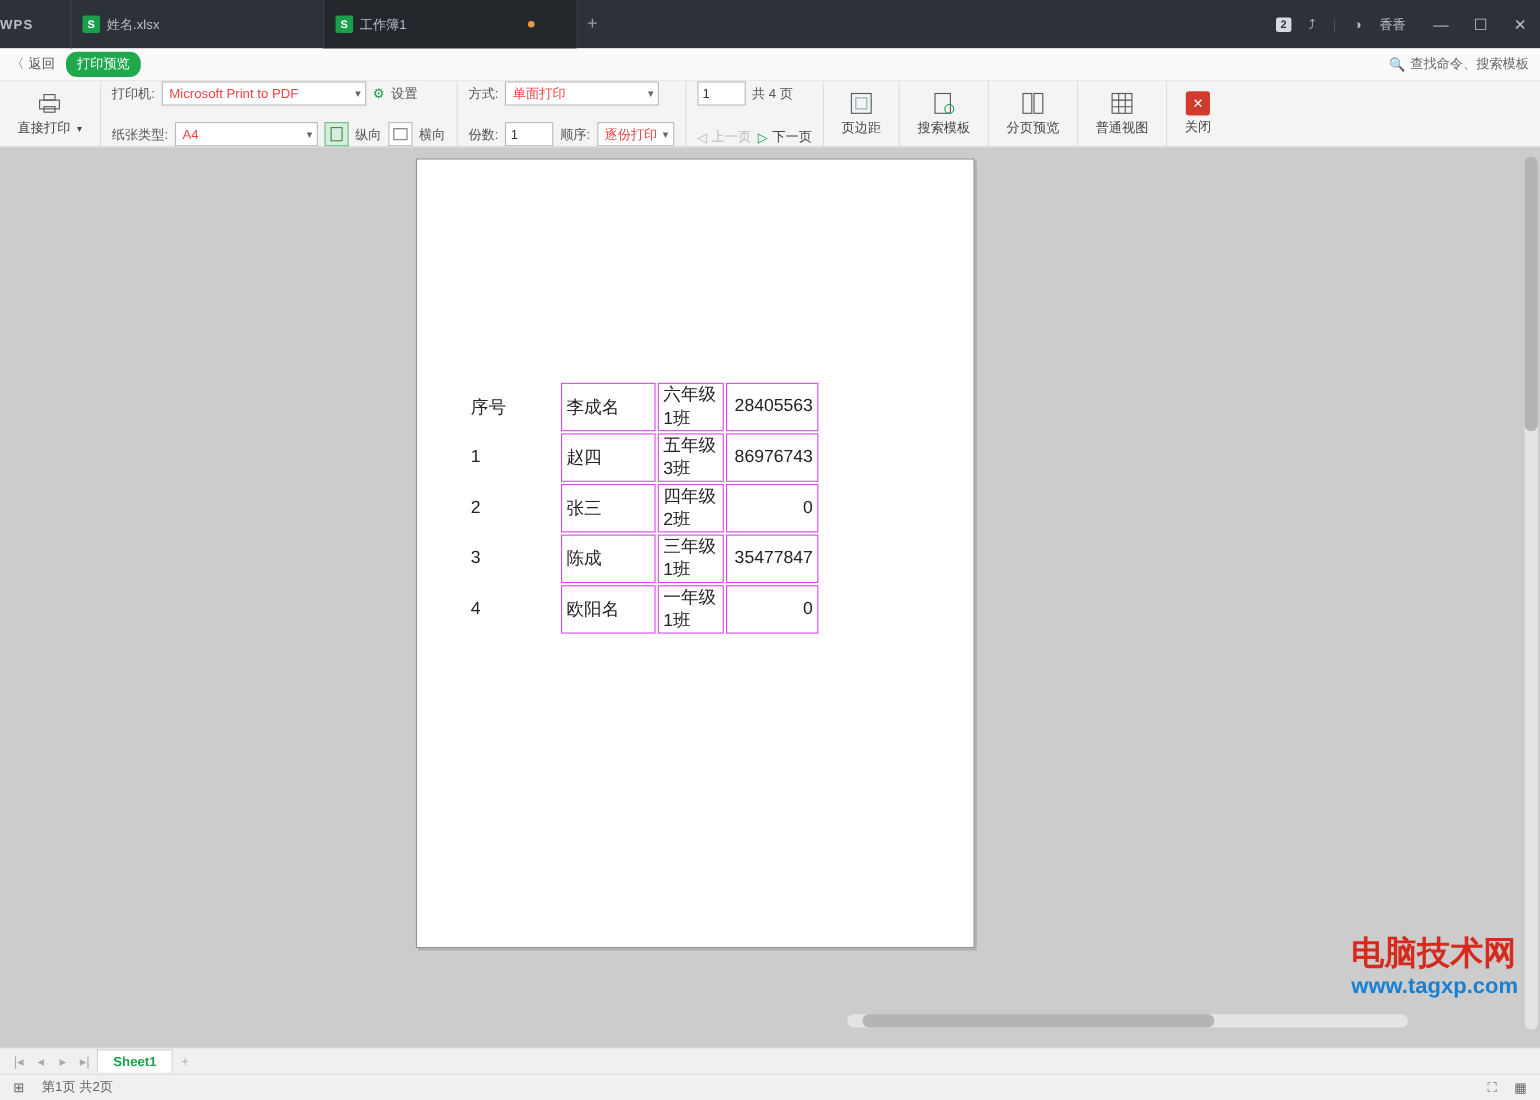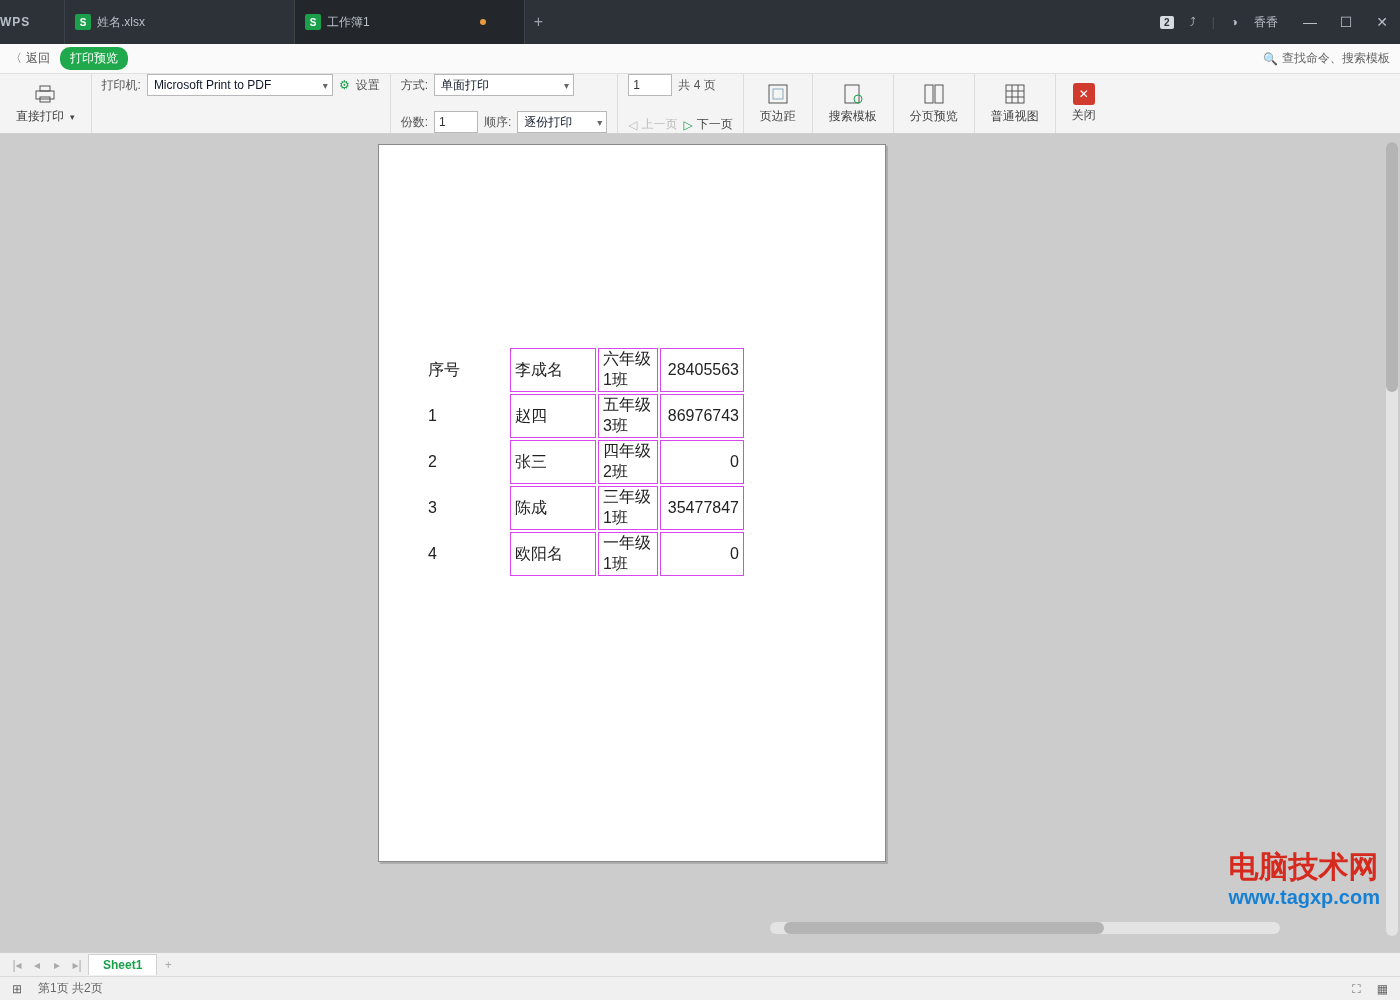--- a/index.html
+++ b/index.html
@@ -18,21 +18,21 @@
 .win-ctrl{width:36px;display:flex;align-items:center;justify-content:center;font-size:14px}
 .ribbon-head{height:30px;background:#fafafa;border-bottom:1px solid #e0e0e0;display:flex;align-items:center;padding:0 10px;gap:10px}
 .back-btn{display:flex;align-items:center;gap:4px;color:#555}
 .pill{background:#1fa94c;color:#fff;border-radius:10px;padding:3px 10px}
 .search-area{margin-left:auto;display:flex;align-items:center;gap:4px;color:#666}
 .ribbon{height:60px;background:#f4f4f4;border-bottom:1px solid #cfcfcf;display:flex;align-items:stretch}
 .rg{display:flex;flex-direction:column;align-items:center;justify-content:center;padding:0 10px;border-right:1px solid #dcdcdc;gap:2px}
 .rg.two{flex-direction:column;align-items:stretch;gap:6px;justify-content:space-between}
 .row{display:flex;align-items:center;gap:6px}
 .lbl{color:#555;white-space:nowrap}
-.sel{height:22px;border:1px solid #b8b8b8;background:#fff;display:flex;align-items:center;padding:0 34px 0 6px;position:relative;min-width:80px;color:#0f172a}
+.sel{height:22px;border:1px solid #b8b8b8;background:#fff;display:flex;align-items:center;padding:0 14px 0 6px;position:relative;min-width:80px;color:#ef4444}
 .sel::after{content:"▾";position:absolute;right:4px;color:#666;font-size:10px}
 .tiny-input{height:22px;width:44px;border:1px solid #b8b8b8;background:#fff;padding:0 4px;color:#333}
 .orient{width:22px;height:22px;border:1px solid #b8b8b8;background:#fff;display:flex;align-items:center;justify-content:center}
 .orient.act{background:#d7eedd;border-color:#6bbd84}
 .icn{width:18px;height:18px;display:flex;align-items:center;justify-content:center}
 .bigbtn{display:flex;flex-direction:column;align-items:center;gap:2px;padding:0 6px;color:#444}
 .bigbtn .icn{width:24px;height:24px}
 .nav-btn{display:flex;align-items:center;gap:4px;color:#444}
 .nav-btn.dis{color:#bbb}
 .close-x{width:22px;height:22px;background:#d13b2e;color:#fff;border-radius:3px;display:flex;align-items:center;justify-content:center;font-size:12px}
@@ -121,20 +121,38 @@
   </div>
   <div class="rg two">
     <div class="row">
       <span class="lbl">打印机:</span>
       <div class="sel" style="min-width:186px">
           <span>Microsoft Print to PDF</span>
         </div>
       <span style="color:#1a9f4b">⚙</span>
       <span class="lbl">设置</span>
     </div>
+    <div class="row">
+      <span class="lbl">纸张类型:</span>
+      <div class="sel" style="min-width:130px">
+          <span>A4</span>
+        </div>
+      <div class="orient act">
+          <svg width="12" height="14">
+            <rect x="1" y="1" width="10" height="12" fill="none" stroke="#3a8a52"></rect>
+          </svg>
+        </div>
+      <span class="lbl">纵向</span>
+      <div class="orient">
+          <svg width="14" height="12">
+            <rect x="1" y="1" width="12" height="10" fill="none" stroke="#777"></rect>
+          </svg>
+        </div>
+      <span class="lbl">横向</span>
+    </div>
   </div>
   <div class="rg two">
     <div class="row">
       <span class="lbl">方式:</span>
       <div class="sel" style="min-width:140px">
           <span>单面打印</span>
         </div>
     </div>
     <div class="row">
       <span class="lbl">份数:</span>

